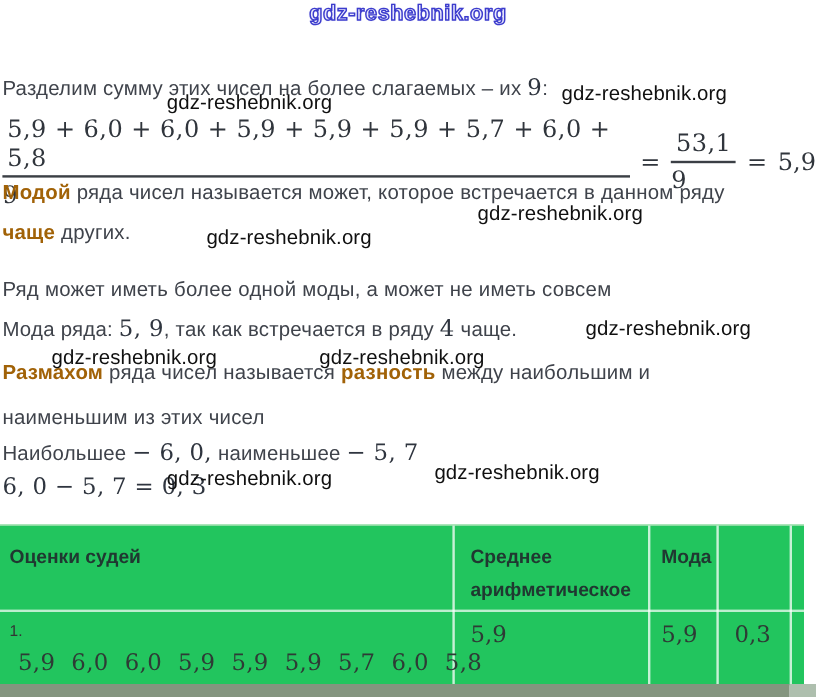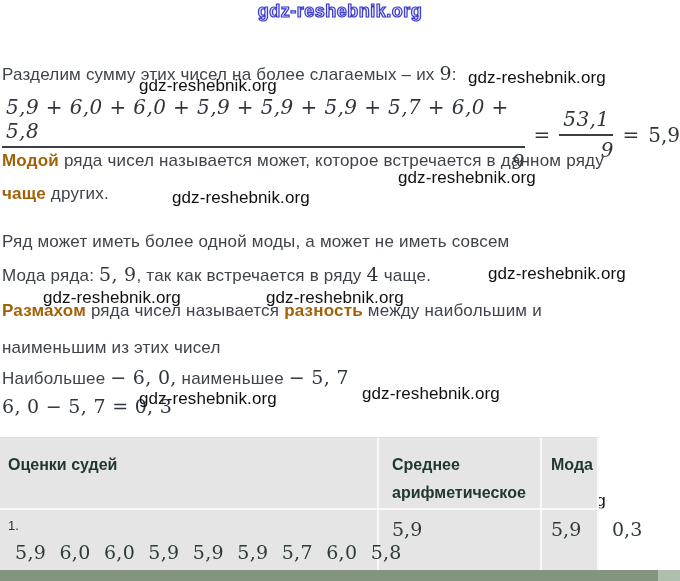--- a/index.html
+++ b/index.html
@@ -10,28 +10,28 @@
           font-size:18px;font-weight:bold;letter-spacing:.5px;
           color:#e9e9fb;-webkit-text-stroke:1.2px #3c3ccd;text-shadow:0 0 1px #3c3ccd;}
   
   .line{position:absolute;left:2px;white-space:nowrap;font-size:17px;
         letter-spacing:.2px;color:#3f434b;}
   .b{font-weight:bold;color:#a16207;}
   .m{font-family:"DejaVu Serif",serif;font-size:19px;color:#2f353f;letter-spacing:.3px;}
   
   .formula{position:absolute;left:2px;top:95px;display:flex;align-items:center;
            font-family:"DejaVu Serif",serif;font-size:20px;color:#30353c;}
-  .frac{display:inline-flex;flex-direction:column;align-items:flex-end;font-style:italic;}
+  .frac{display:inline-flex;flex-direction:column;align-items:flex-start;}
   .frac .num{padding:0 4px 3px 4px;border-bottom:2px solid #3b3f45;letter-spacing:.4px;}
   .frac .den{padding-top:2px;}
   .feq{margin:0 9px;}
   
   .wm{position:absolute;font-size:17px;color:#101010;white-space:nowrap;letter-spacing:.1px;}
   
-  .tbl{position:absolute;left:0;top:437px;width:599px;height:133px;background:#e5e5e5;
+  .tbl{position:absolute;left:0;top:437px;width:670px;height:133px;background:#22c55e;
        border-top:1px solid #cdeccd;}
   .vline{position:absolute;top:0;width:2px;height:133px;background:rgba(255,255,255,.75);}
   .hline{position:absolute;left:0;top:70px;width:680px;height:2px;background:rgba(255,255,255,.7);}
   .th{position:absolute;font-size:16px;font-weight:bold;color:#203831;line-height:28px;}
   .tv{position:absolute;font-family:"DejaVu Serif",serif;font-size:19px;color:#2e3b35;}
   .idx{position:absolute;font-size:13px;color:#333;}
   .scores{word-spacing:7px;letter-spacing:.3px;white-space:nowrap;margin-left:12px;}
   .scrollbar{position:absolute;left:0;top:570px;width:658px;height:11px;background:#84957f;}
   .scroll-corner{position:absolute;left:658px;top:570px;width:22px;height:11px;background:#aebfae;}
 </style>

